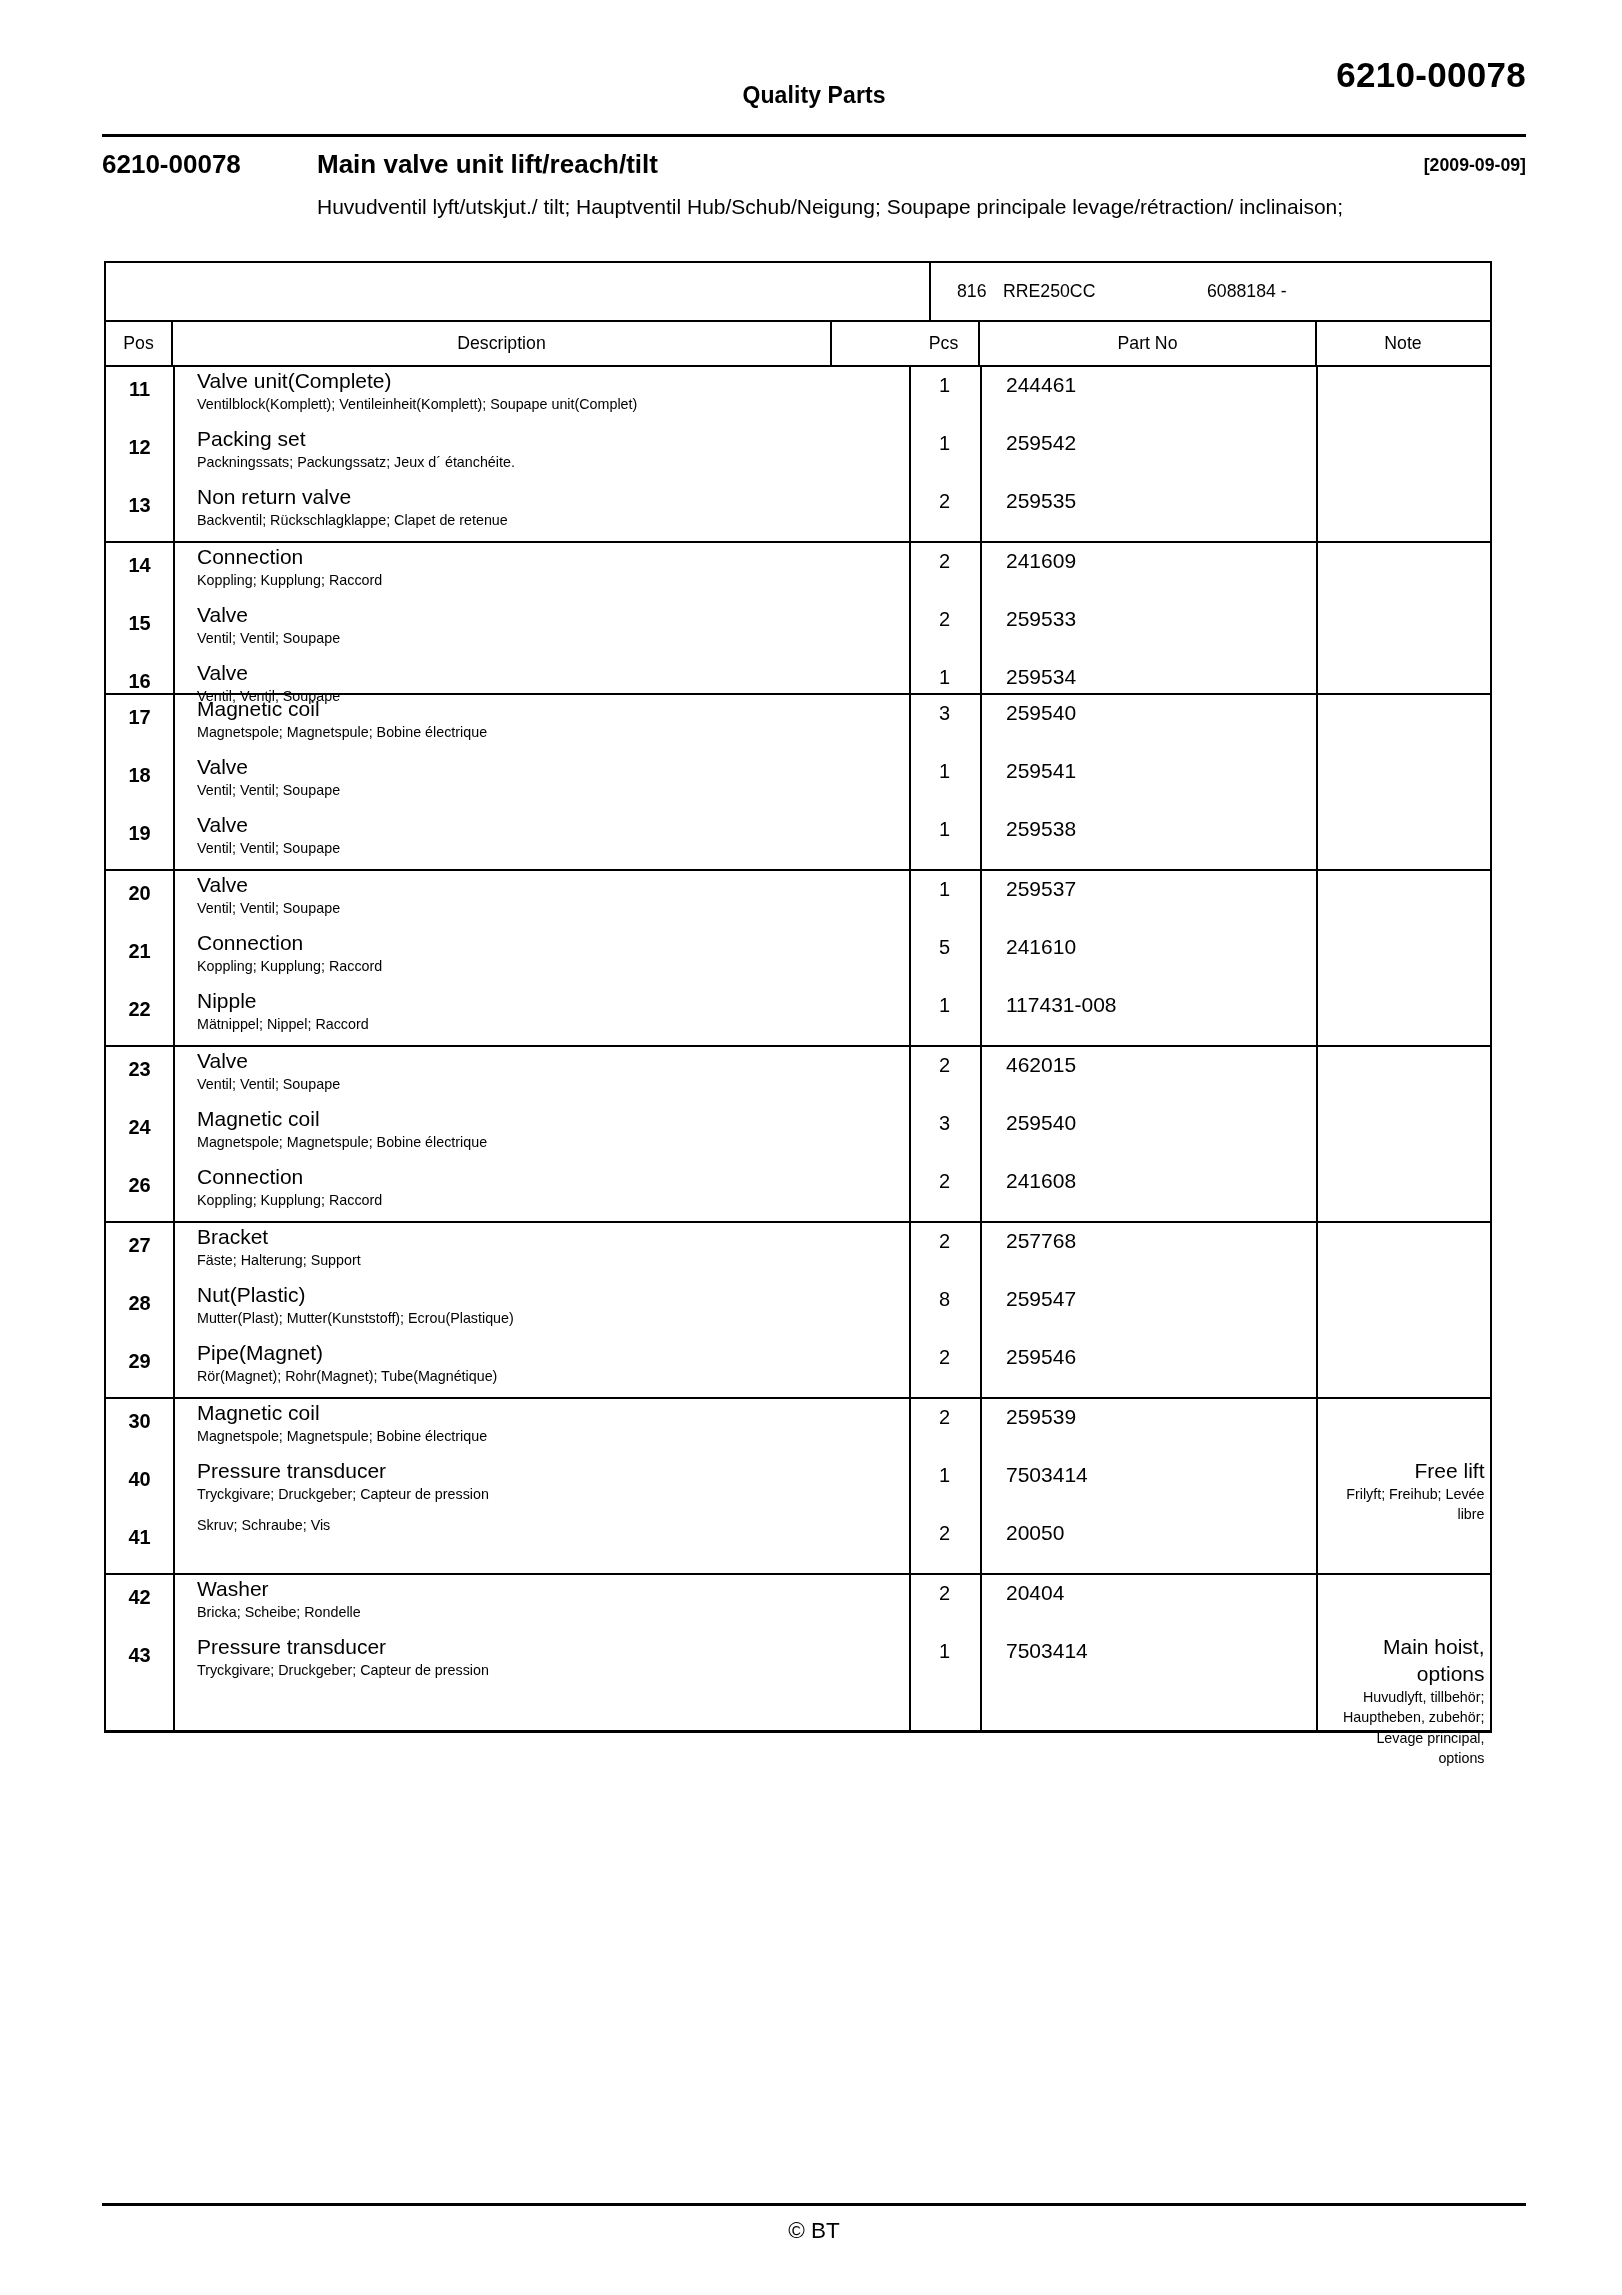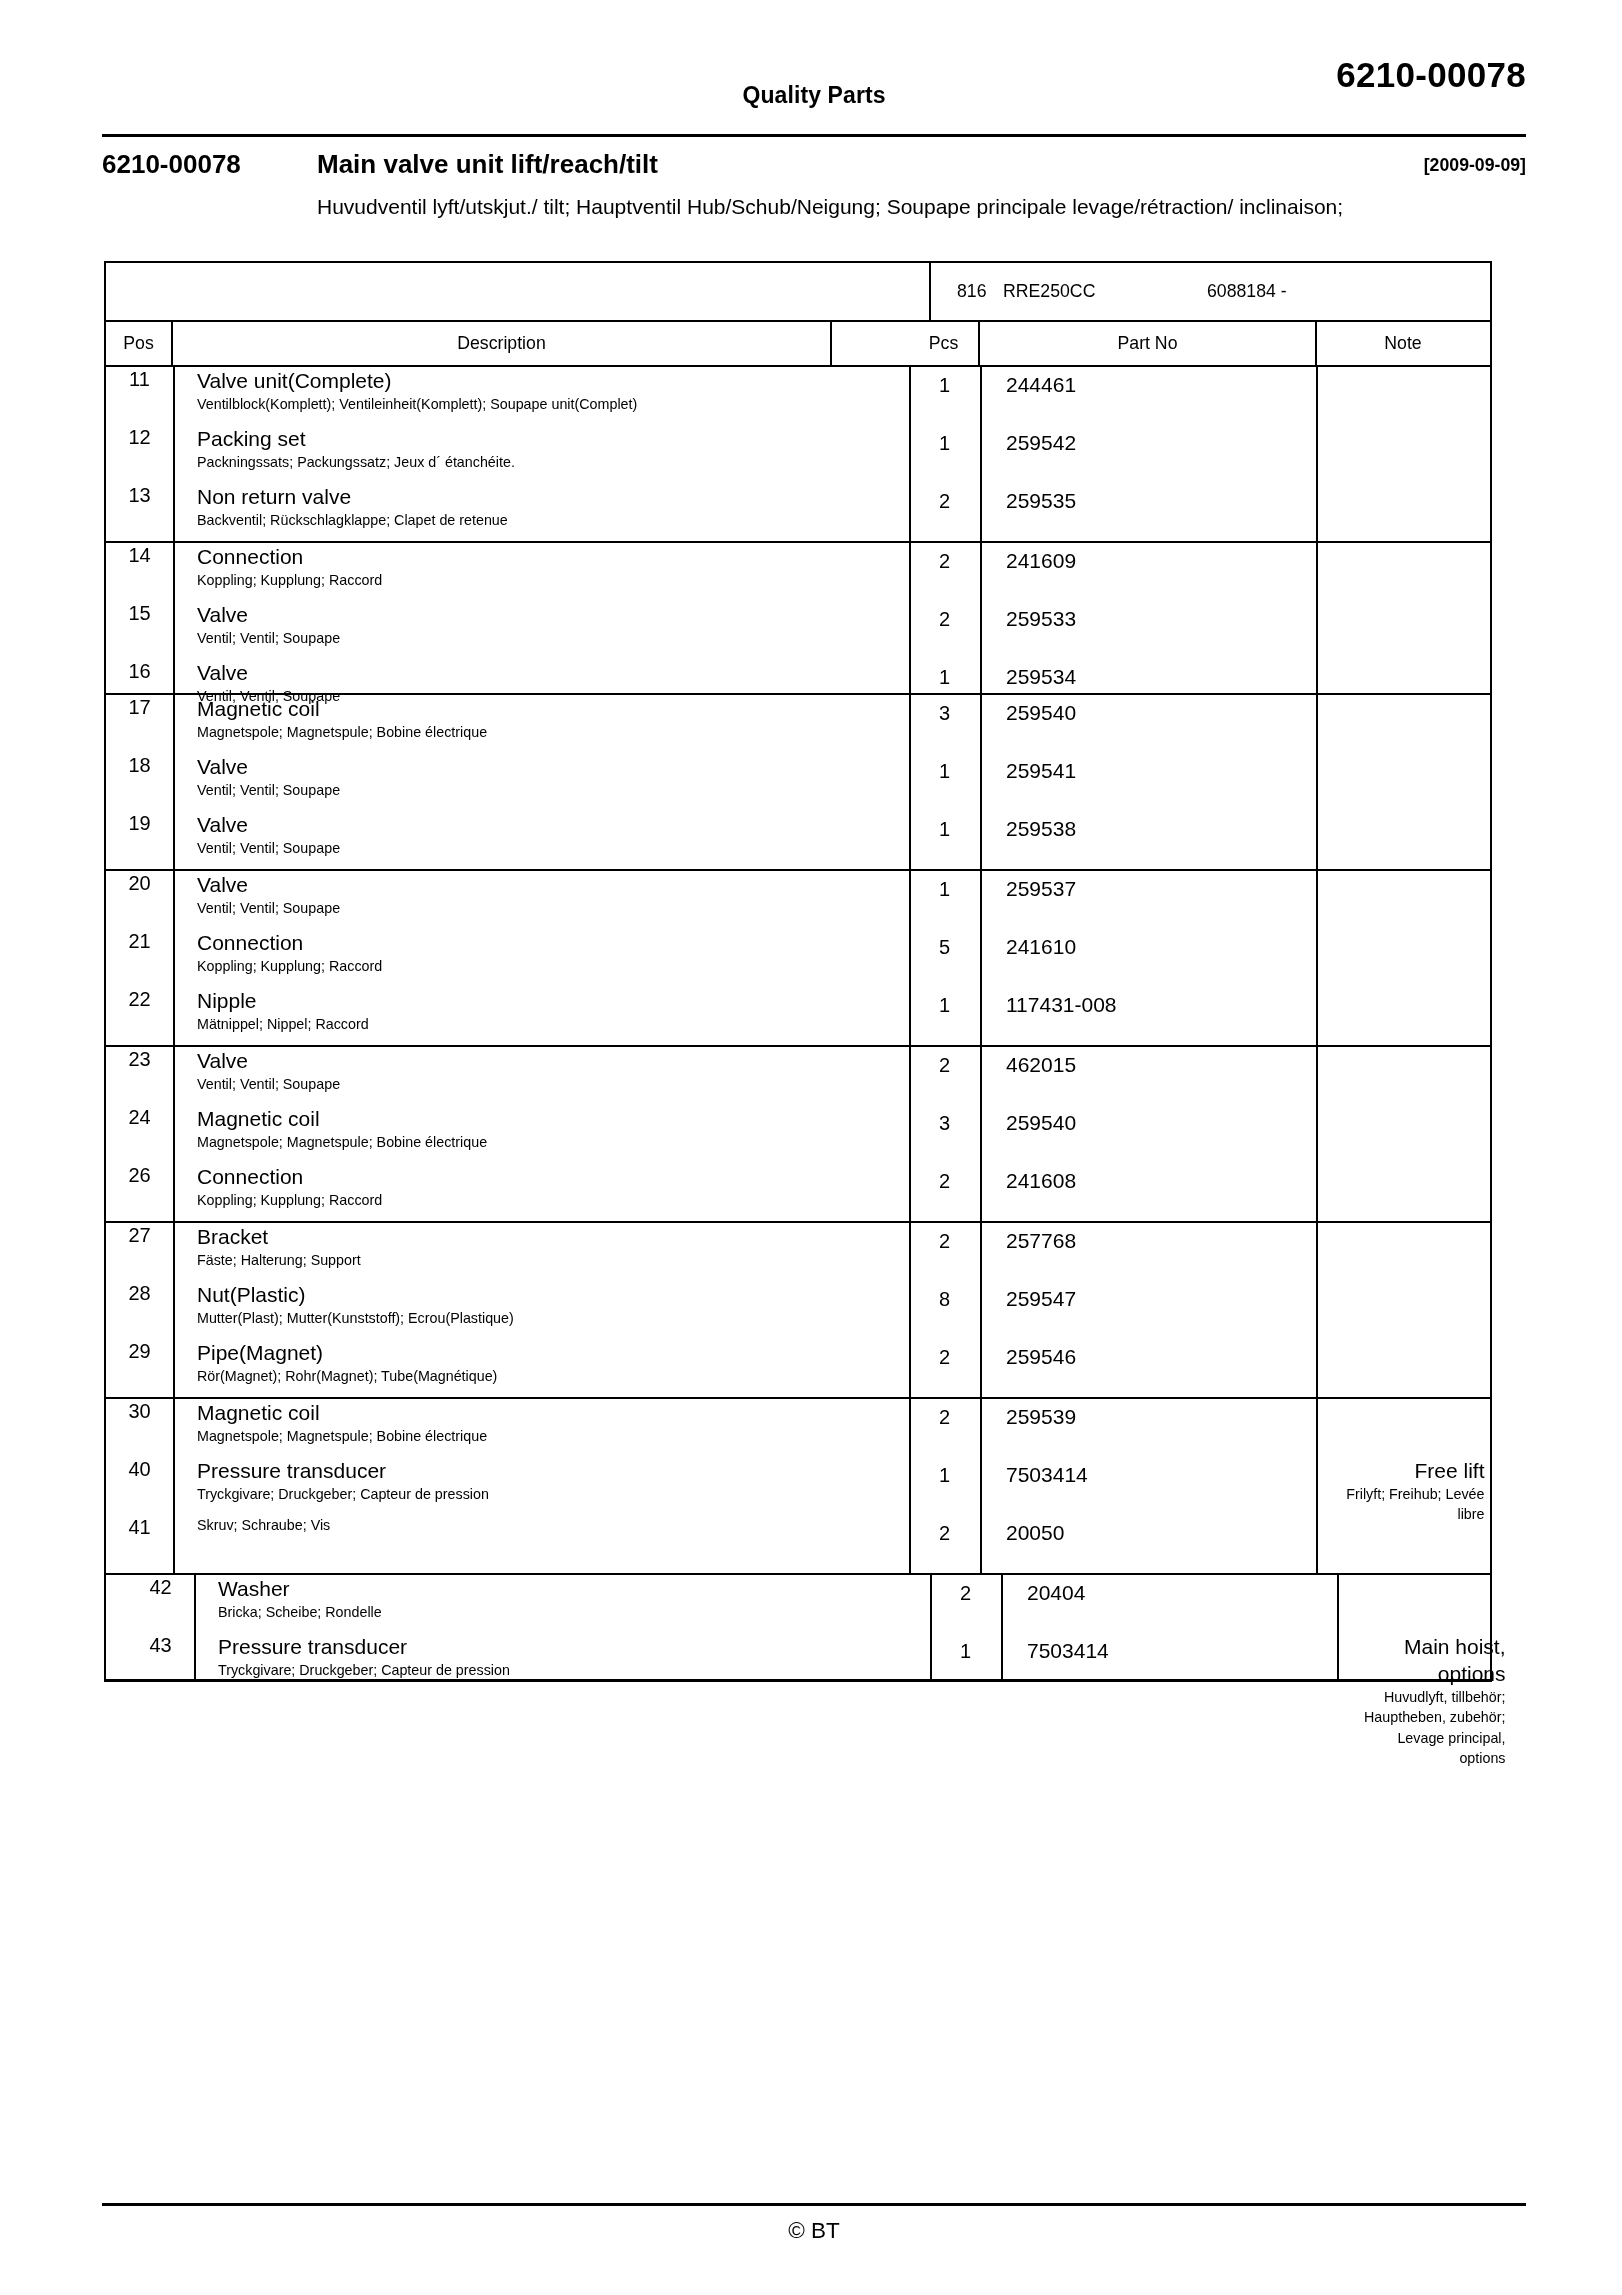--- a/index.html
+++ b/index.html
@@ -199,21 +199,22 @@
   .row > div {
     position: absolute;
     top: 0;
     box-sizing: border-box;
   }
   .c-pos {
     left: 0;
     width: 67px;
     text-align: center;
     font-size: 20px;
-    padding-top: 1px;
+    padding-top: 11px;
+    font-weight: bold;
   }
   .c-desc {
     left: 67px;
     width: 736px;
     padding-left: 24px;
   }
   .c-desc .main {
     font-size: 21px;
     line-height: 27px;
   }
@@ -636,21 +637,21 @@
         </div>
         <div class="c-pcs">2</div>
         <div class="c-part">20050</div>
         <div class="c-note">
           <div class="main"></div>
           <div class="sub"></div>
         </div>
       </div>
     </div>
 
-    <div class="grp last" style="height:104px;margin-left:21px;">
+    <div class="grp last" style="height:155px;">
       <div class="grp-cols">
         <div class="vline v1"></div>
         <div class="vline v2"></div>
         <div class="vline v3"></div>
         <div class="vline v4"></div>
       </div>
       <div class="row">
         <div class="c-pos">42</div>
         <div class="c-desc">
           <div class="main">Washer</div>

